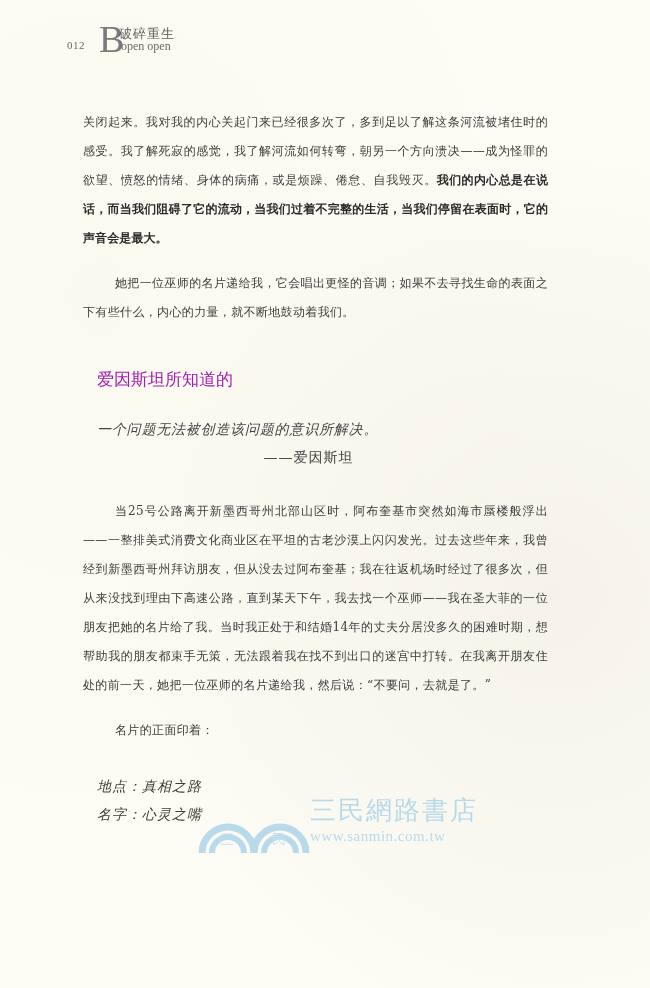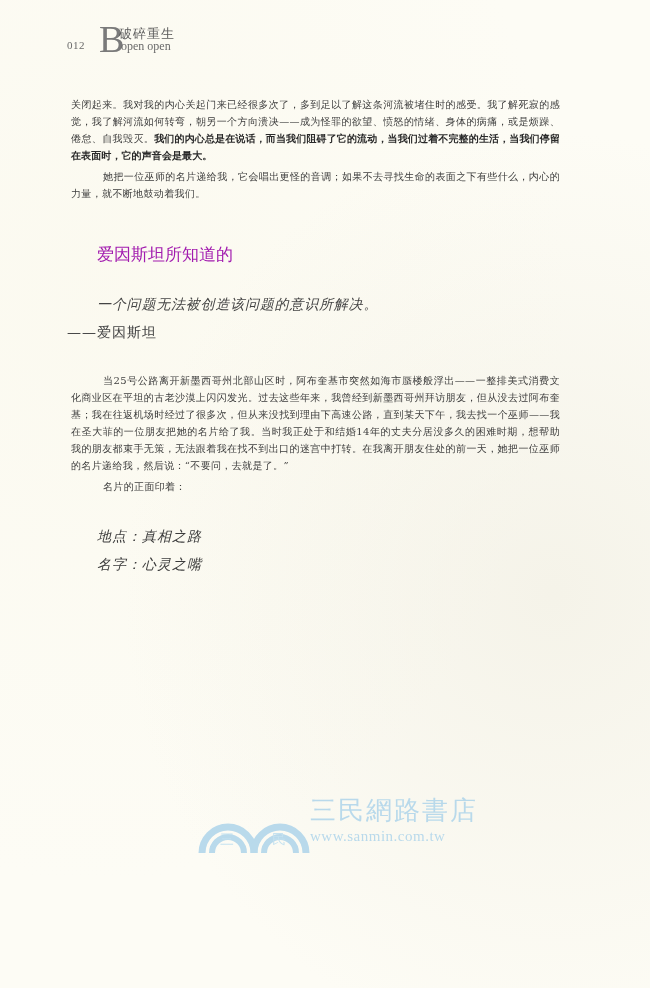--- a/index.html
+++ b/index.html
@@ -70,23 +70,23 @@
       color: #6a6a6a;
       white-space: nowrap;
     }
     .content {
       position: absolute;
       left: 67px;
       top: 92px;
       width: 497px;
     }
     .para {
-      font-size: 10px;
-      line-height: 17px;
-      margin: 4px;
+      font-size: 12px;
+      line-height: 29px;
+      margin: 16px;
       text-align: justify;
       text-align-last: left;
       letter-spacing: 0.35px;
       color: #3c3c3c;
     }
     .para.indent {
       text-indent: 32px;
     }
     .emph {
       font-family: "DejaVu Sans", "Liberation Sans", sans-serif;
@@ -103,21 +103,21 @@
     }
     .quote {
       margin: 23px 0 0 30px;
       font-size: 14px;
       line-height: 26px;
       color: #444;
       letter-spacing: 0.8px;
       font-style: italic;
     }
     .quote-author {
-      text-align: left;
+      text-align: center;
       padding-right: 14px;
       font-size: 14px;
       line-height: 26px;
       color: #444;
       letter-spacing: 1px;
       margin-top: 2px;
     }
     .story {
       margin-top: 27px;
     }

